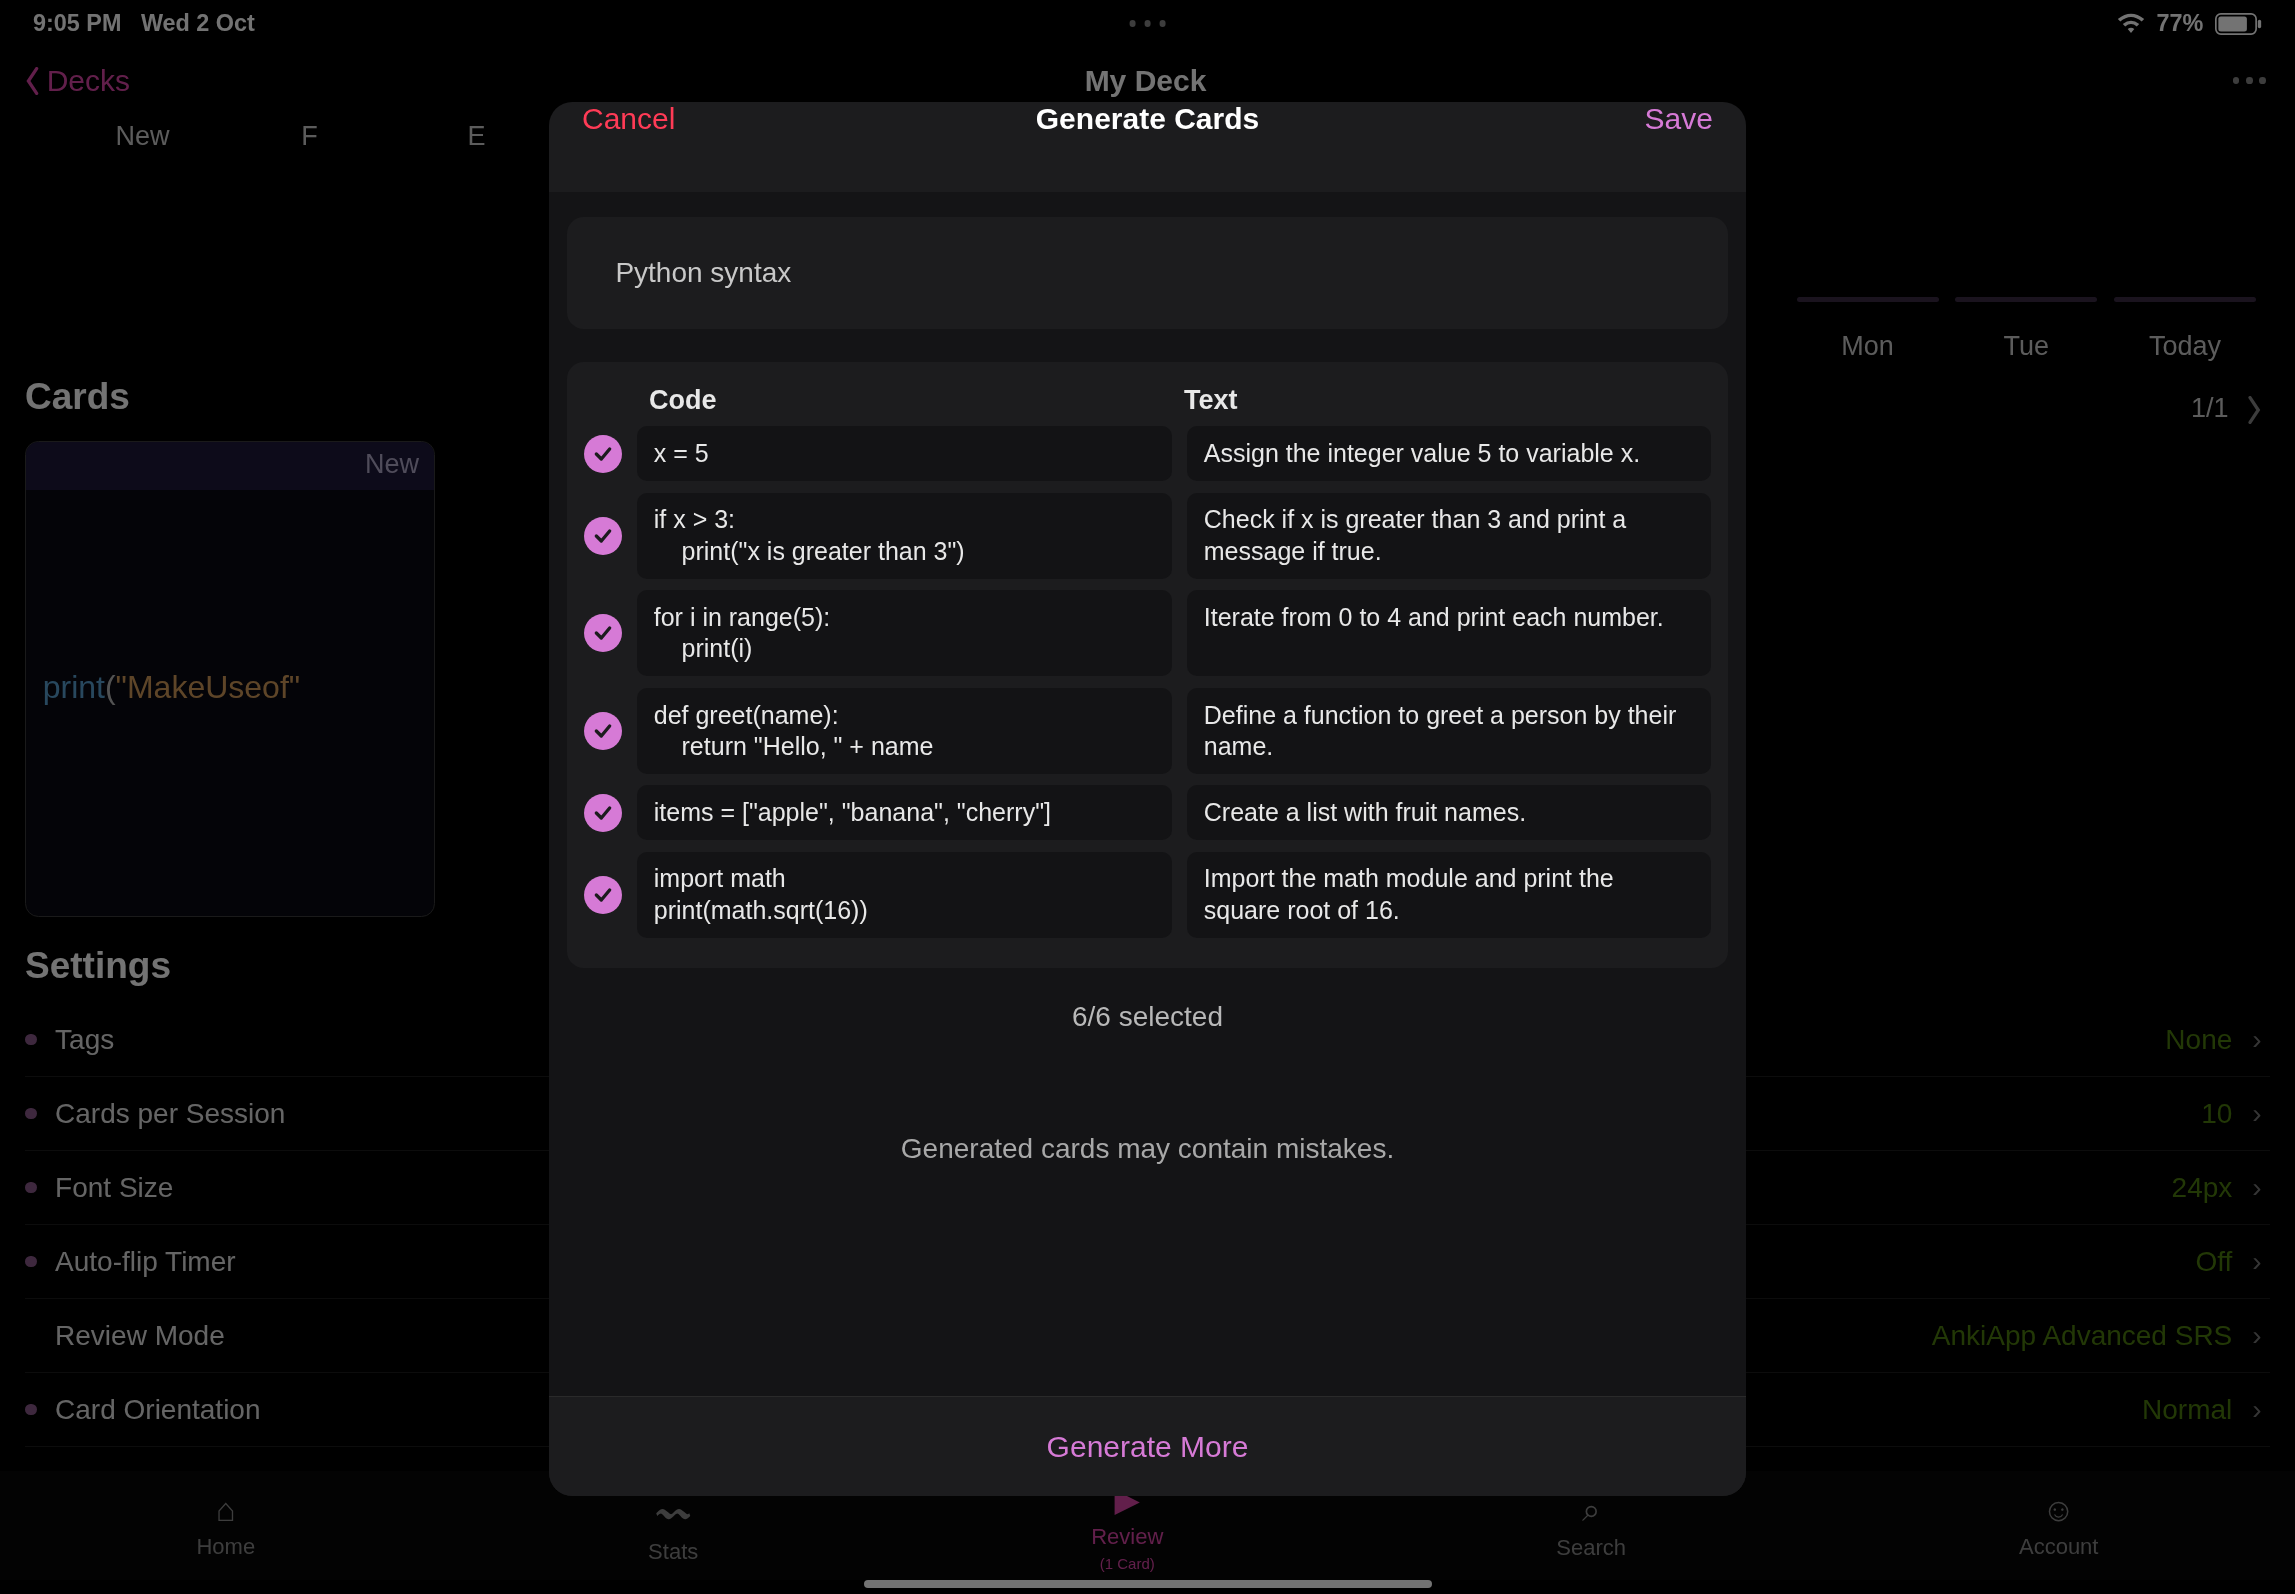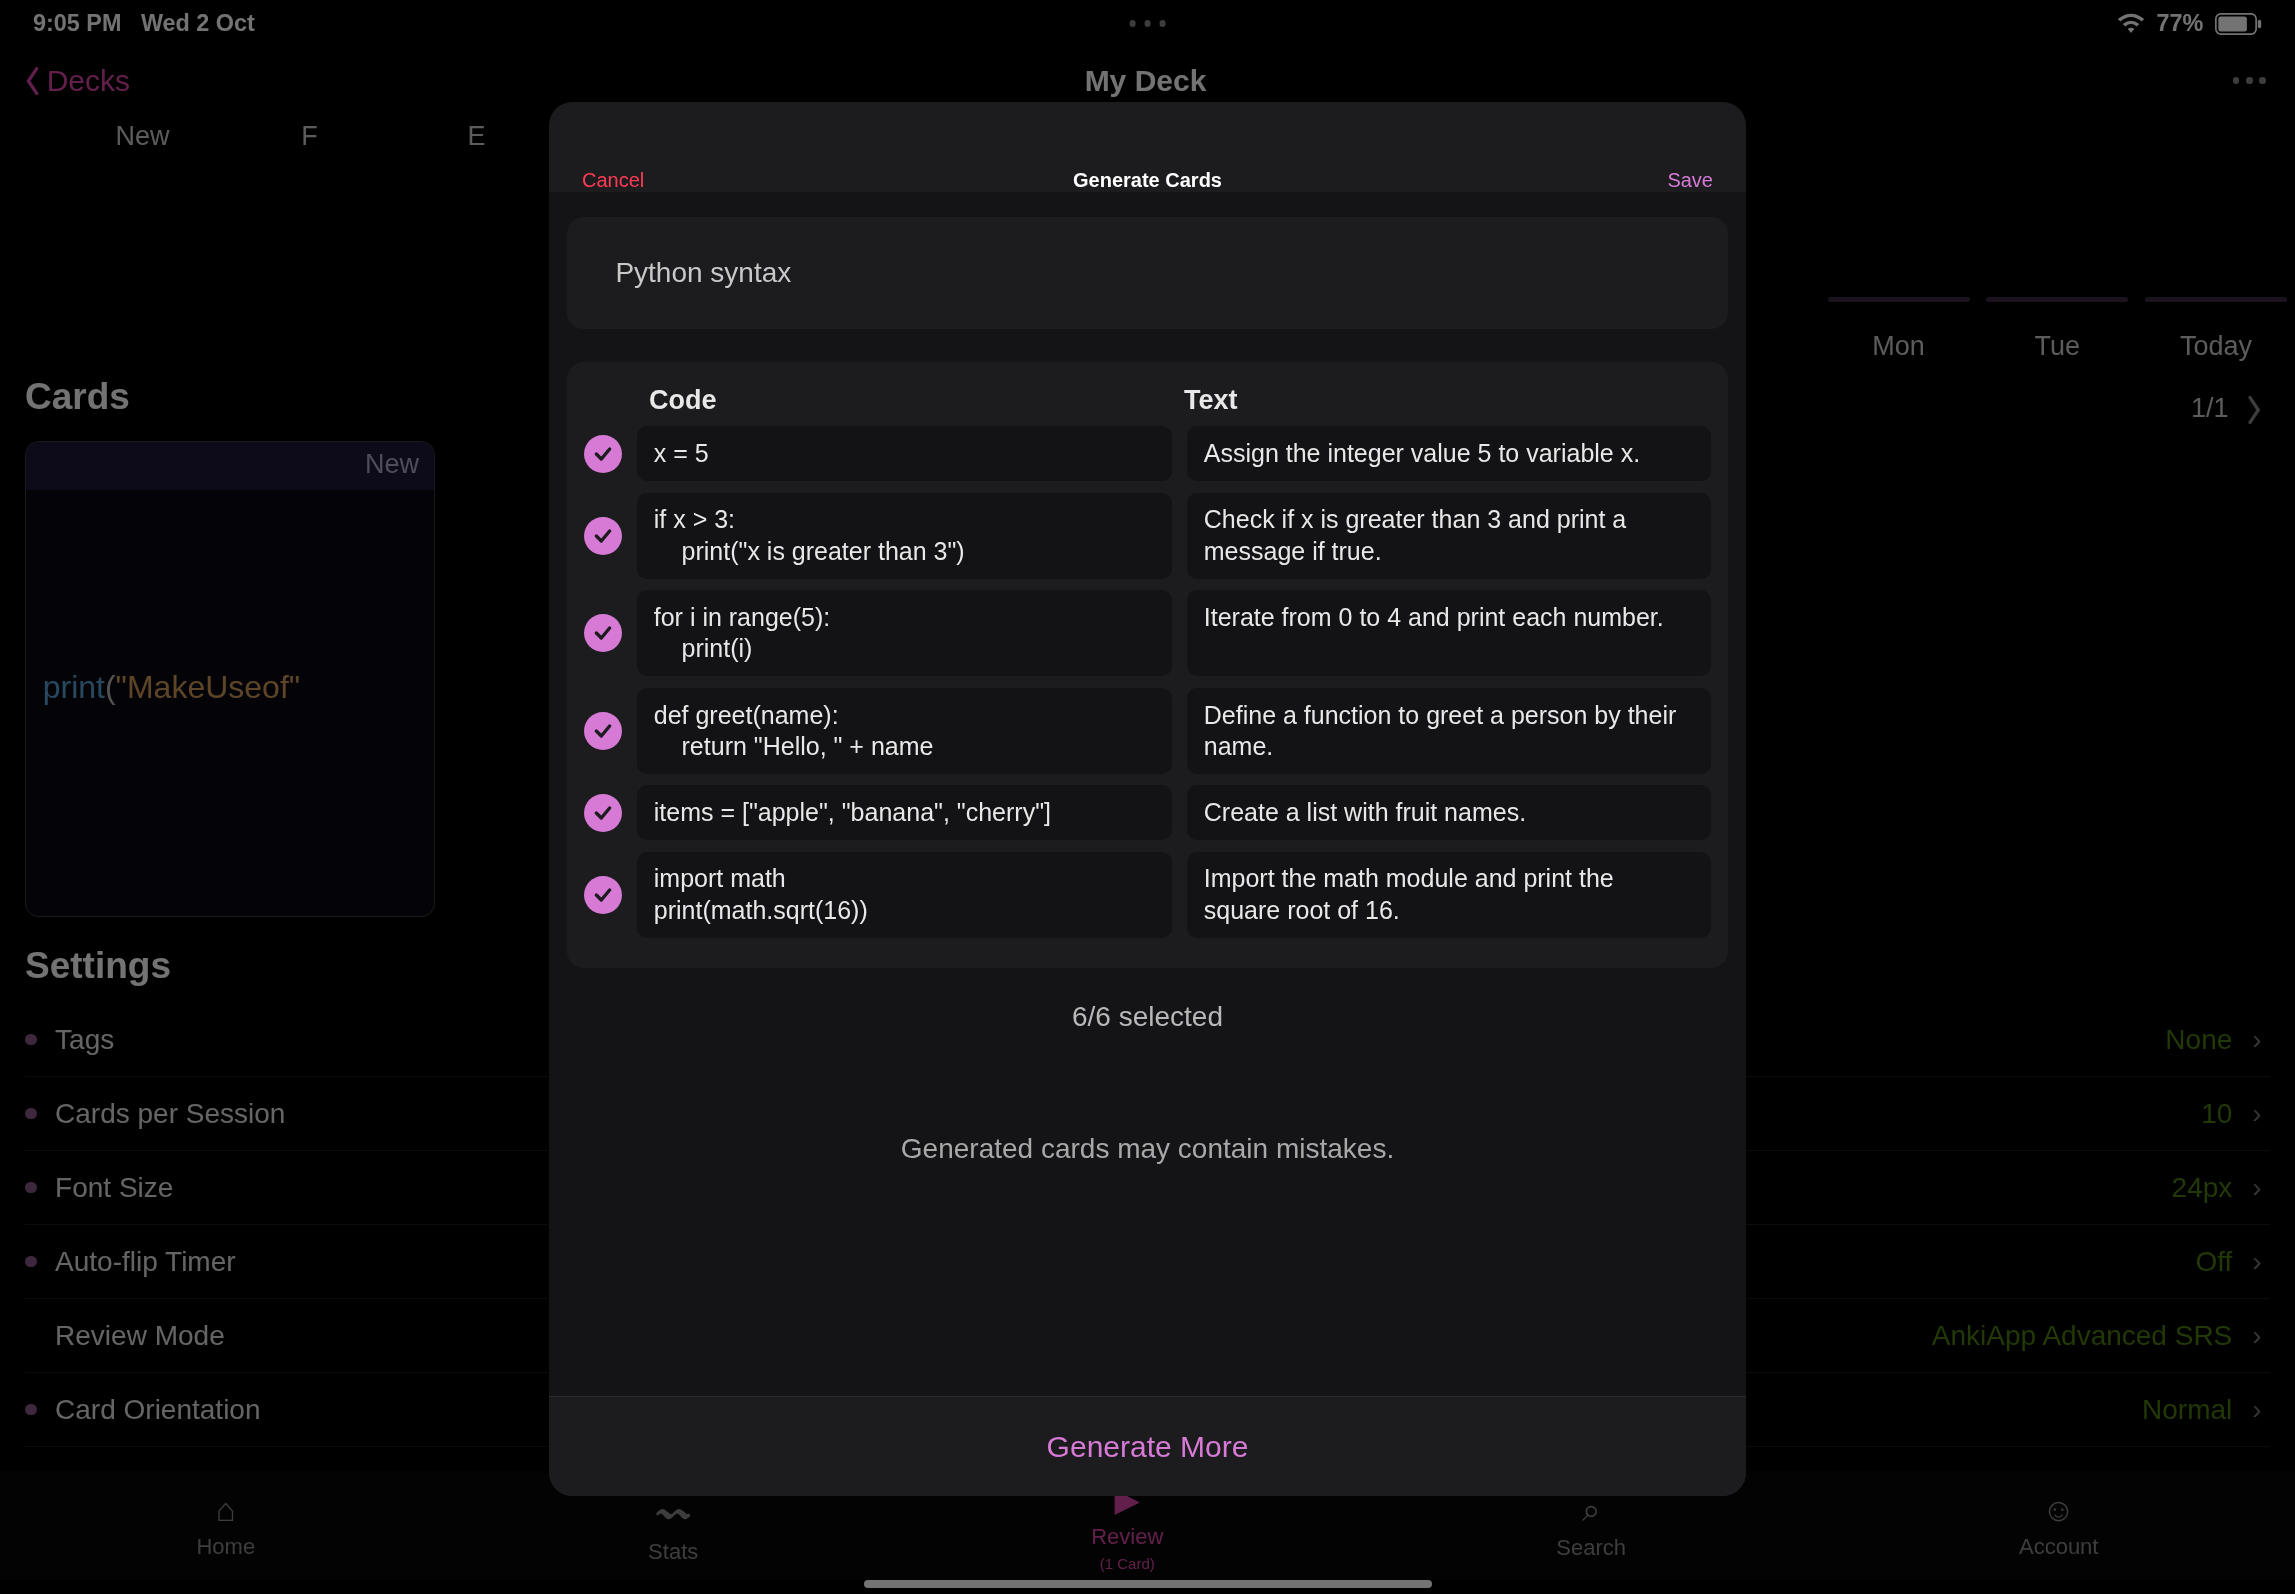--- a/index.html
+++ b/index.html
@@ -18,21 +18,21 @@
 .back-btn { color:#d946a6; font-size:30px; display:flex; align-items:center; gap:5px; }
 .main-title { position:absolute; left:50%; transform:translateX(-50%); font-size:30px; font-weight:600; }
 .more-icon { margin-left:auto; display:flex; gap:6.7px; }
 .more-icon span { width:6.7px; height:6.7px; background:#888; border-radius:50%; }
 
 
 .tabs-row { position:absolute; top:121px; left:0; right:0; height:50px; display:flex; padding:0 59px; font-size:27px; color:#ccc; }
 .tabs-row div { width:167px; text-align:center; }
 
 
-.day-cols { position:absolute; top:297px; right:8px; display:flex; gap:16.7px; }
+.day-cols { position:absolute; top:297px; right:39px; display:flex; gap:16.7px; }
 .day-col { width:142px; text-align:center; font-size:27px; color:#ccc; }
 .day-col .bar { height:5px; background:#3a2b44; margin-bottom:29px; border-radius:2.5px; }
 
 
 .pagination { position:absolute; top:393px; right:33px; font-size:27px; color:#ccc; display:flex; align-items:flex-end; gap:16.7px; }
 
 
 .cards-heading { position:absolute; top:376px; left:25px; font-size:37px; font-weight:700; }
 .card-preview { position:absolute; top:441px; left:25px; width:410px; height:476px; border:0.8px solid #3a3a3a; border-radius:13.4px; overflow:hidden; background:#0a0a12; }
 .card-preview .new-badge { position:absolute; top:6.7px; right:15px; color:#b0a8c8; font-size:27px; }
@@ -57,21 +57,21 @@
 .tabbar .tab.active { color:#d946a6; }
 .tabbar .tab .icon { font-size:33px; }
 .tabbar .tab .sub { font-size:15px; }
 .home-indicator { position:absolute; bottom:6.7px; left:50%; transform:translateX(-50%); width:568px; height:8.4px; background:#fff; border-radius:5px; }
 
 
 .dim { position:absolute; inset:0; background:rgba(0,0,0,0.55); }
 
 
 .modal { position:absolute; top:102px; left:549px; width:1197px; height:1394px; background:#1c1c1e; border-radius:23.4px; overflow:hidden; display:flex; flex-direction:column; }
-.modal-header { height:90px; display:flex; align-items:flex-end; padding:0 33px; font-size:20px; }
+.modal-header { height:90px; display:flex; align-items:flex-start; padding:0 33px; font-size:30px; }
 .modal-header .cancel { color:#ff3b56; }
 .modal-header .title { position:absolute; left:50%; transform:translateX(-50%); font-weight:600; }
 .modal-header .save { margin-left:auto; color:#d67ad6; }
 
 .modal-body { flex:1; overflow:auto; background:#141416; padding:25px 18.4px 0 18.4px; }
 
 .topic-box { background:#1c1c1e; border-radius:16.7px; padding:40px 48px; font-size:28px; color:#c8c8c8; margin-bottom:33px; }
 
 .card-table { background:#1c1c1e; border-radius:16.7px; padding:23.4px 16.7px 18.4px 16.7px; }
 .thead { display:flex; padding:0 0 10px 65px; font-size:27px; font-weight:600; color:#e8e8e8; }

